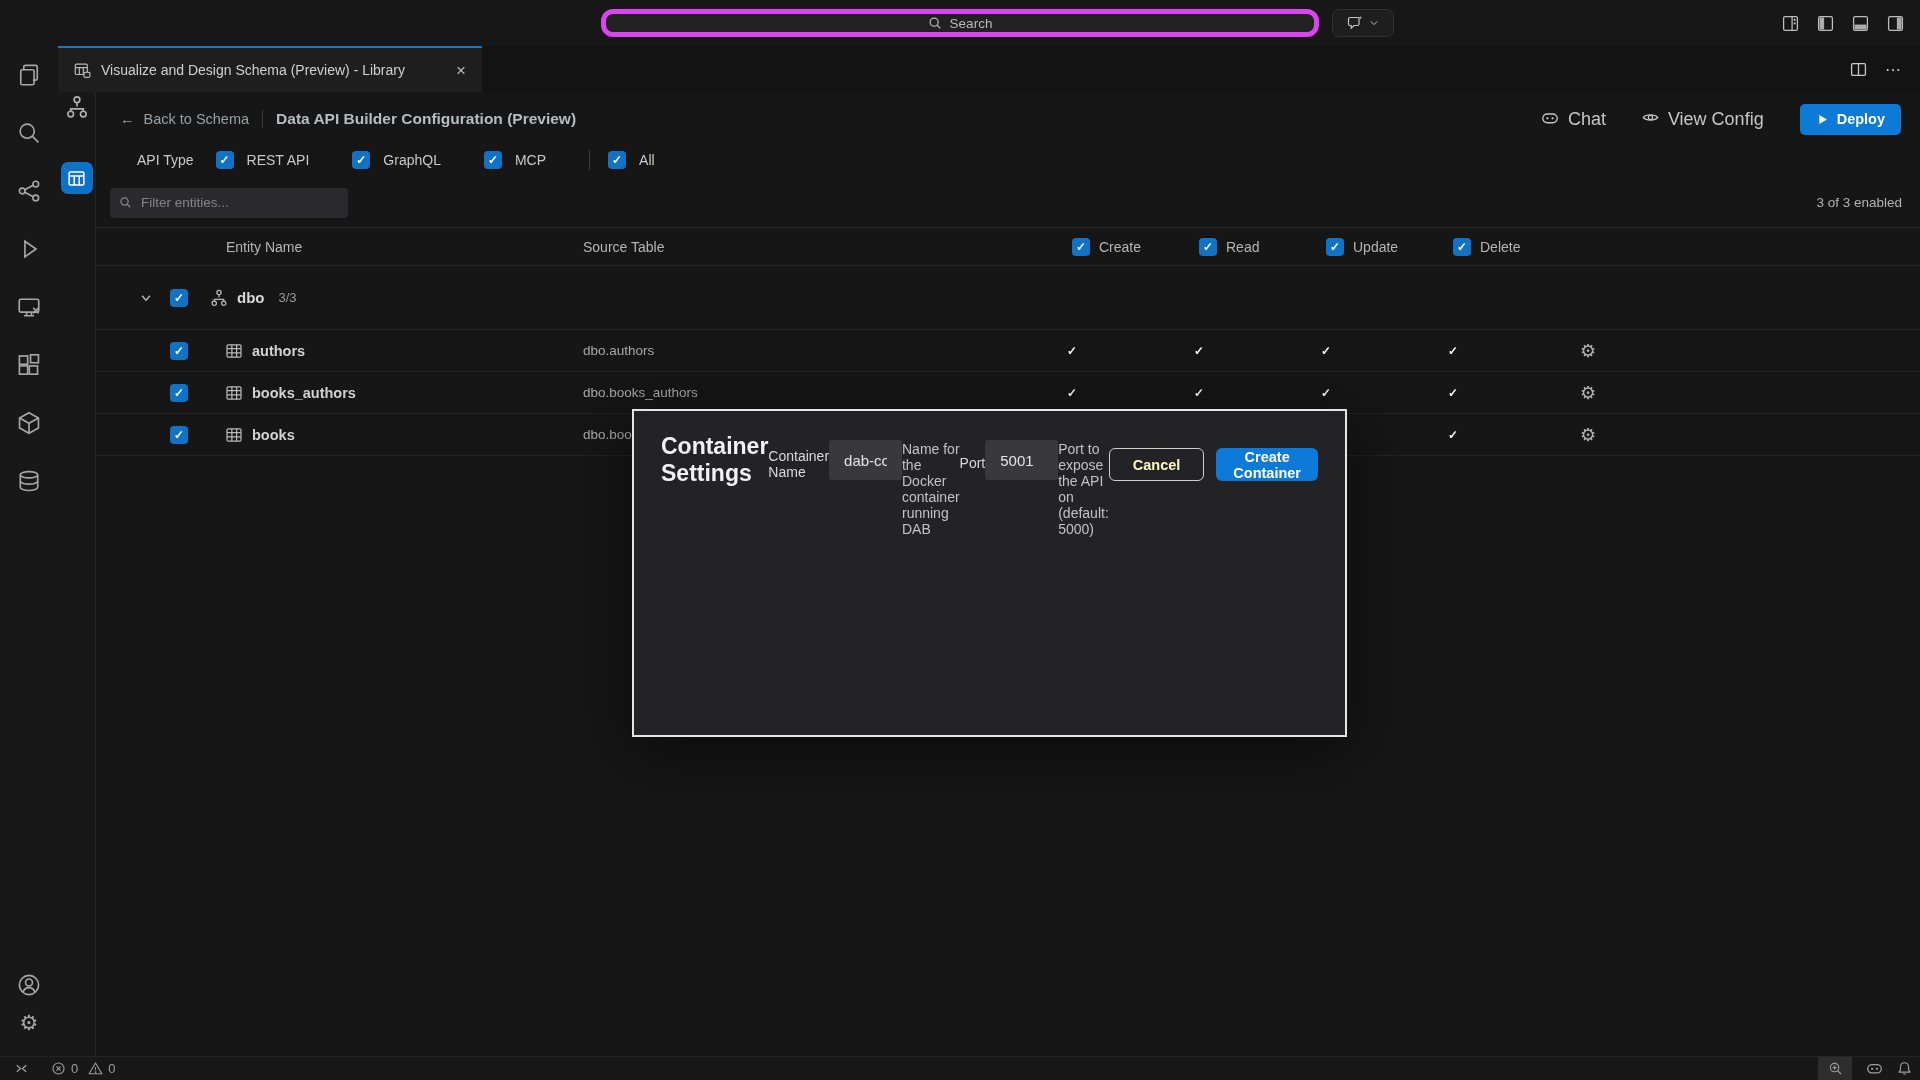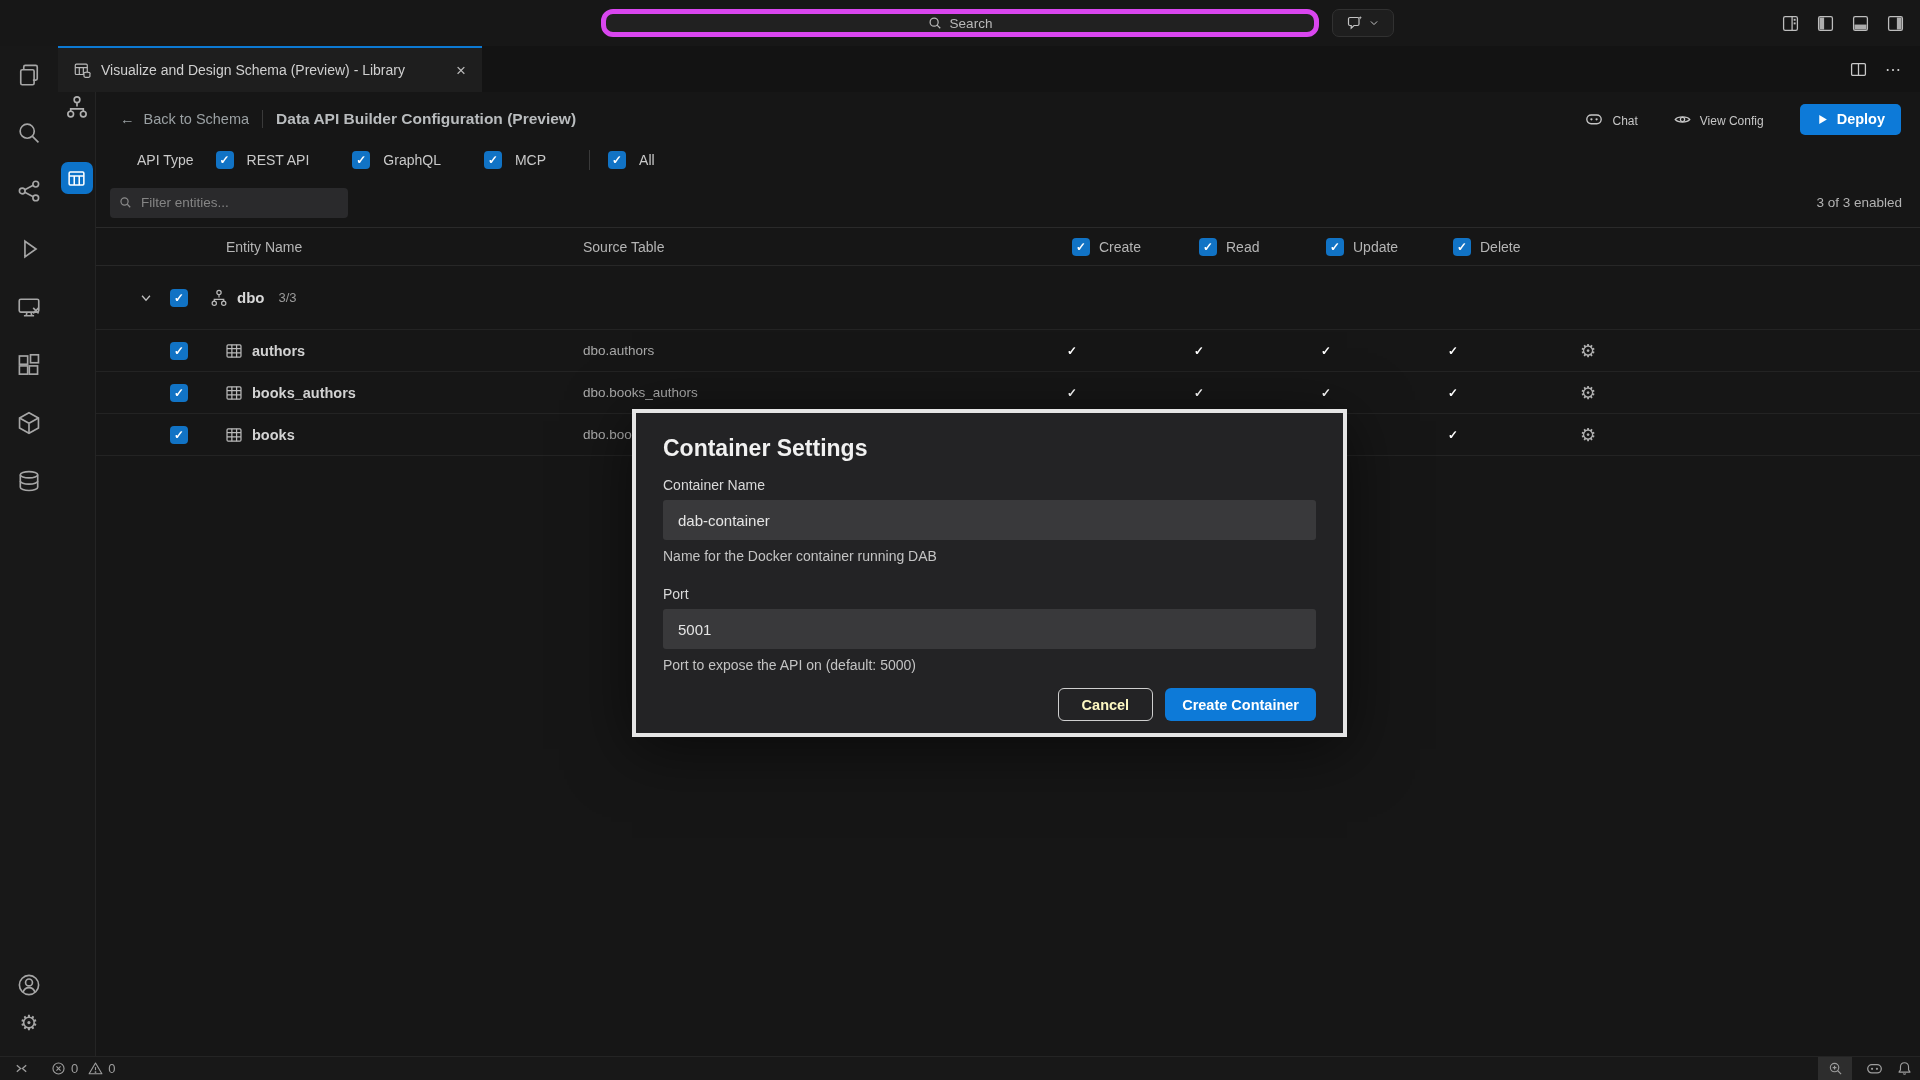--- a/index.html
+++ b/index.html
@@ -41,21 +41,21 @@
   .subbar .active-tool{margin-top:43px;width:32px;height:32px;border-radius:7px;background:#0d73c9;
           display:flex;align-items:center;justify-content:center;color:#fff}
 
   
   .content{position:absolute;left:96px;right:0;top:92px;bottom:24px;background:#161616;overflow:hidden}
   .page-header{height:54px;display:flex;align-items:center;padding:0 19px 0 24px}
   .back-link{display:flex;align-items:center;gap:9px;color:#9aa0a3;font-size:14.5px}
   .hdr-divider{width:1px;height:18px;background:#3a3a3a;margin:0 13px}
   .page-title{color:#b9bcbe;font-size:15.5px;font-weight:700}
   .hdr-right{margin-left:auto;display:flex;align-items:center;gap:36px}
-  .hdr-action{display:flex;align-items:flex-end;gap:9px;color:#c6c6c6;font-size:12px}
+  .hdr-action{display:flex;align-items:flex-start;gap:9px;color:#c6c6c6;font-size:18px}
   .deploy-btn{height:31px;padding:0 16px;border:none;border-radius:5px;background:#0d7ad8;color:#fff;
               font-weight:600;font-size:14.5px;display:flex;align-items:center;gap:8px;font-family:inherit}
 
   .filters-row{height:28px;display:flex;align-items:center;padding-left:41px;font-size:14px;color:#c9c9c9}
   .filters-row .ft-label{margin-right:22px}
   .ft-opt{display:flex;align-items:center;gap:13px;margin-right:43px}
   .ft-sep{width:1px;height:20px;background:#3a3a3a;margin:0 18px 0 0}
 
   .row2{margin-top:13px;height:31px;display:flex;align-items:center;padding:0 18px 0 14px}
   .filterbox{width:238px;height:30px;background:#2a2a2c;border-radius:4px;display:flex;align-items:center;
@@ -82,22 +82,22 @@
   .e-name{margin-left:9px;font-size:14.5px;font-weight:600;color:#d2d2d2}
   .src{font-size:13.5px;color:#a9a9a9}
   .gear{color:#b0b0b0;font-size:18px;line-height:1}
 
   .cb{width:18px;height:18px;background:#1173c5;border-radius:4px;position:relative;flex:none}
   .cb::after{content:"✓";position:absolute;inset:0;display:flex;align-items:center;justify-content:center;
              color:#fff;font-size:12px;font-weight:bold}
 
   
   .modal{position:absolute;left:632px;top:409px;width:715px;height:328px;z-index:10;
-         border:4px solid #e5e5e5;background:#232325;box-shadow:0 12px 60px rgba(0,0,0,.55);
-         padding:22px 27px 12px;display:flex;flex-direction:column}
+         border:2px solid #e5e5e5;background:#232325;box-shadow:0 12px 60px rgba(0,0,0,.55);
+         padding:22px 27px 12px;display:flex;}
   .m-title{font-size:23px;font-weight:700;color:#f1f1f1}
   .m-label{margin-top:15px;font-size:14px;color:#d9d9d9}
   .m-label.second{margin-top:22px}
   .m-input{margin-top:7px;height:40px;width:100%;background:#39393b;border:none;border-radius:3px;
            color:#e4e4e4;font-size:15px;padding:0 15px;font-family:inherit;outline:none}
   .m-help{margin-top:8px;font-size:14px;color:#c3c3c3}
   .m-btns{margin-top:15px;display:flex;justify-content:flex-end;gap:12px}
   .btn-cancel{height:33px;padding:0 23px;background:transparent;border:1px solid #cfcfcf;border-radius:6px;
               color:#fef9c3;font-weight:700;font-size:14.5px;font-family:inherit}
   .btn-create{height:33px;padding:0 17px;background:#0d7ad8;border:none;border-radius:6px;color:#fff;

